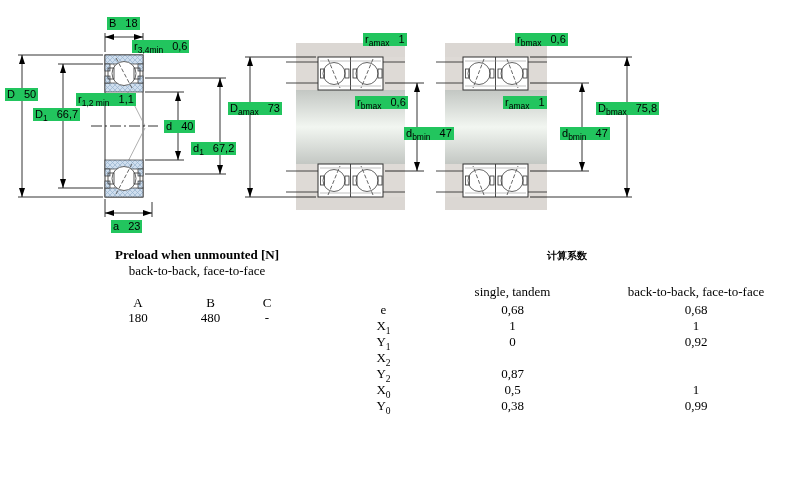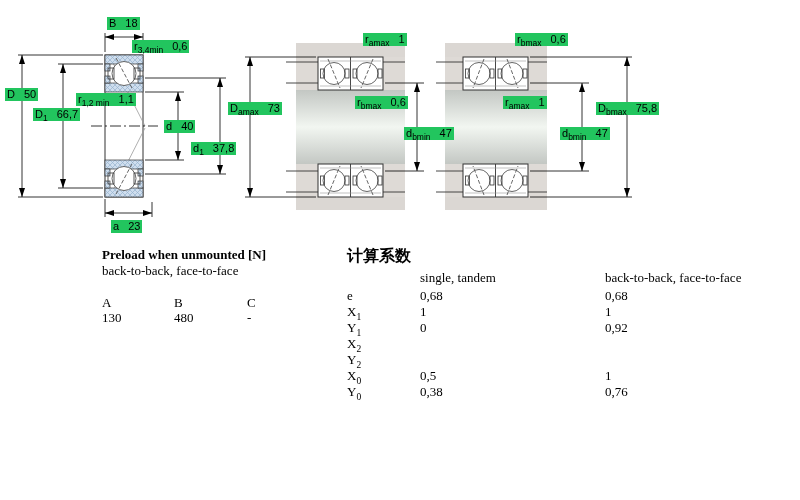--- a/index.html
+++ b/index.html
@@ -21,27 +21,27 @@
   .cage{fill:none;stroke:#333;stroke-width:0.8;}
   .ring{stroke:#333;stroke-width:0.7;}
   .thin{stroke:#000;stroke-width:0.8;fill:none;}
   .seat{stroke:#333;stroke-width:0.9;fill:none;}
   .innerline{stroke:#999;stroke-width:0.6;fill:none;}
   .dash{stroke:#555;stroke-width:0.9;fill:none;stroke-dasharray:4,2;}
   .contact{stroke:#9a9a9a;stroke-width:0.8;fill:none;}
   .cline{stroke:#000;stroke-width:0.8;fill:none;stroke-dasharray:11,3,2,3;}
 
   
-  .tbl{position:absolute;font:13px "Liberation Serif",serif;color:#000;z-index:2;}
+  .tbl{position:absolute;font:13px "Liberation Serif",serif;color:#000;z-index:2;text-align:center;}
   .tbl .title{font-weight:bold;line-height:16px;}
   .tbl .sub-title{line-height:16px;}
   .prow{display:flex;line-height:15px;}
   .pc0{width:72px;}.pc1{width:73px;}.pc2{width:40px;}
   .phead{margin-top:16px;}
-  .fhead{display:flex;line-height:15px;margin:6px 0 3px;}
+  .fhead{display:flex;line-height:15px;margin:20px 0 3px;}
   .frow{display:flex;line-height:16px;}
   .fc0{width:73px;}.fc1{width:185px;}.fc2{flex:1;}
   .tbl sub{font-size:9.5px;line-height:0;}
 </style>
 </head>
 <body>
 
 <div class="stage">
 
   <svg width="800" height="245" viewBox="0 0 800 245">
@@ -178,21 +178,21 @@
       </g>
     </g>
   </svg>
 
   <div class="dlabel" style="left:107px;top:17px"><span>B</span><sub></sub><span class="val">18</span></div>
   <div class="dlabel" style="left:132px;top:40px"><span>r</span><sub>3,4min</sub><span class="val">0,6</span></div>
   <div class="dlabel" style="left:5px;top:88px"><span>D</span><sub></sub><span class="val">50</span></div>
   <div class="dlabel" style="left:33px;top:108px"><span>D</span><sub>1</sub><span class="val">66,7</span></div>
   <div class="dlabel" style="left:76px;top:93px"><span>r</span><sub>1,2 min</sub><span class="val">1,1</span></div>
   <div class="dlabel" style="left:164px;top:120px"><span>d</span><sub></sub><span class="val">40</span></div>
-  <div class="dlabel" style="left:191px;top:142px"><span>d</span><sub>1</sub><span class="val">37,8</span></div>
+  <div class="dlabel" style="left:191px;top:142px"><span>d</span><sub>1</sub><span class="val">67,2</span></div>
   <div class="dlabel" style="left:111px;top:220px"><span>a</span><sub></sub><span class="val">23</span></div>
 
   <div class="dlabel" style="left:363px;top:33px"><span>r</span><sub>amax</sub><span class="val">1</span></div>
   <div class="dlabel" style="left:355px;top:96px"><span>r</span><sub>bmax</sub><span class="val">0,6</span></div>
   <div class="dlabel" style="left:228px;top:102px"><span>D</span><sub>amax</sub><span class="val">73</span></div>
   <div class="dlabel" style="left:404px;top:127px"><span>d</span><sub>bmin</sub><span class="val">47</span></div>
 
   <div class="dlabel" style="left:515px;top:33px"><span>r</span><sub>bmax</sub><span class="val">0,6</span></div>
   <div class="dlabel" style="left:503px;top:96px"><span>r</span><sub>amax</sub><span class="val">1</span></div>
   <div class="dlabel" style="left:596px;top:102px"><span>D</span><sub>bmax</sub><span class="val">75,8</span></div>
@@ -200,28 +200,28 @@
 
   <div class="tbl" style="left:102px;top:247px;width:190px">
     <div class="title">Preload when unmounted [N]</div>
     <div class="sub-title">back-to-back, face-to-face</div>
     <div class="prow phead">
       <span class="pc0">A</span>
       <span class="pc1">B</span>
       <span class="pc2">C</span>
     </div>
     <div class="prow">
-      <span class="pc0">130</span>
+      <span class="pc0">180</span>
       <span class="pc1">480</span>
       <span class="pc2">-</span>
     </div>
   </div>
 
   <div class="tbl" style="left:347px;top:248px;width:440px">
-    <div class="title" style="font-size:16px">计算系数</div>
+    <div class="title" style="font-size:10px">计算系数</div>
     <div class="fhead">
       <span class="fc0"></span>
       <span class="fc1">single, tandem</span>
       <span class="fc2">back-to-back, face-to-face</span>
     </div>
     <div class="frow">
       <span class="fc0"><span>e</span><sub></sub></span>
       <span class="fc1">0,68</span>
       <span class="fc2">0,68</span>
     </div>
@@ -233,26 +233,27 @@
     <div class="frow">
       <span class="fc0"><span>Y</span><sub>1</sub></span>
       <span class="fc1">0</span>
       <span class="fc2">0,92</span>
     </div>
     <div class="frow">
       <span class="fc0"><span>X</span><sub>2</sub></span>
     </div>
     <div class="frow">
       <span class="fc0"><span>Y</span><sub>2</sub></span>
+      <span class="fc1">0,87</span>
     </div>
     <div class="frow">
       <span class="fc0"><span>X</span><sub>0</sub></span>
       <span class="fc1">0,5</span>
       <span class="fc2">1</span>
     </div>
     <div class="frow">
       <span class="fc0"><span>Y</span><sub>0</sub></span>
       <span class="fc1">0,38</span>
-      <span class="fc2">0,76</span>
+      <span class="fc2">0,99</span>
     </div>
   </div>
 
 </div>
 
 </body></html>

